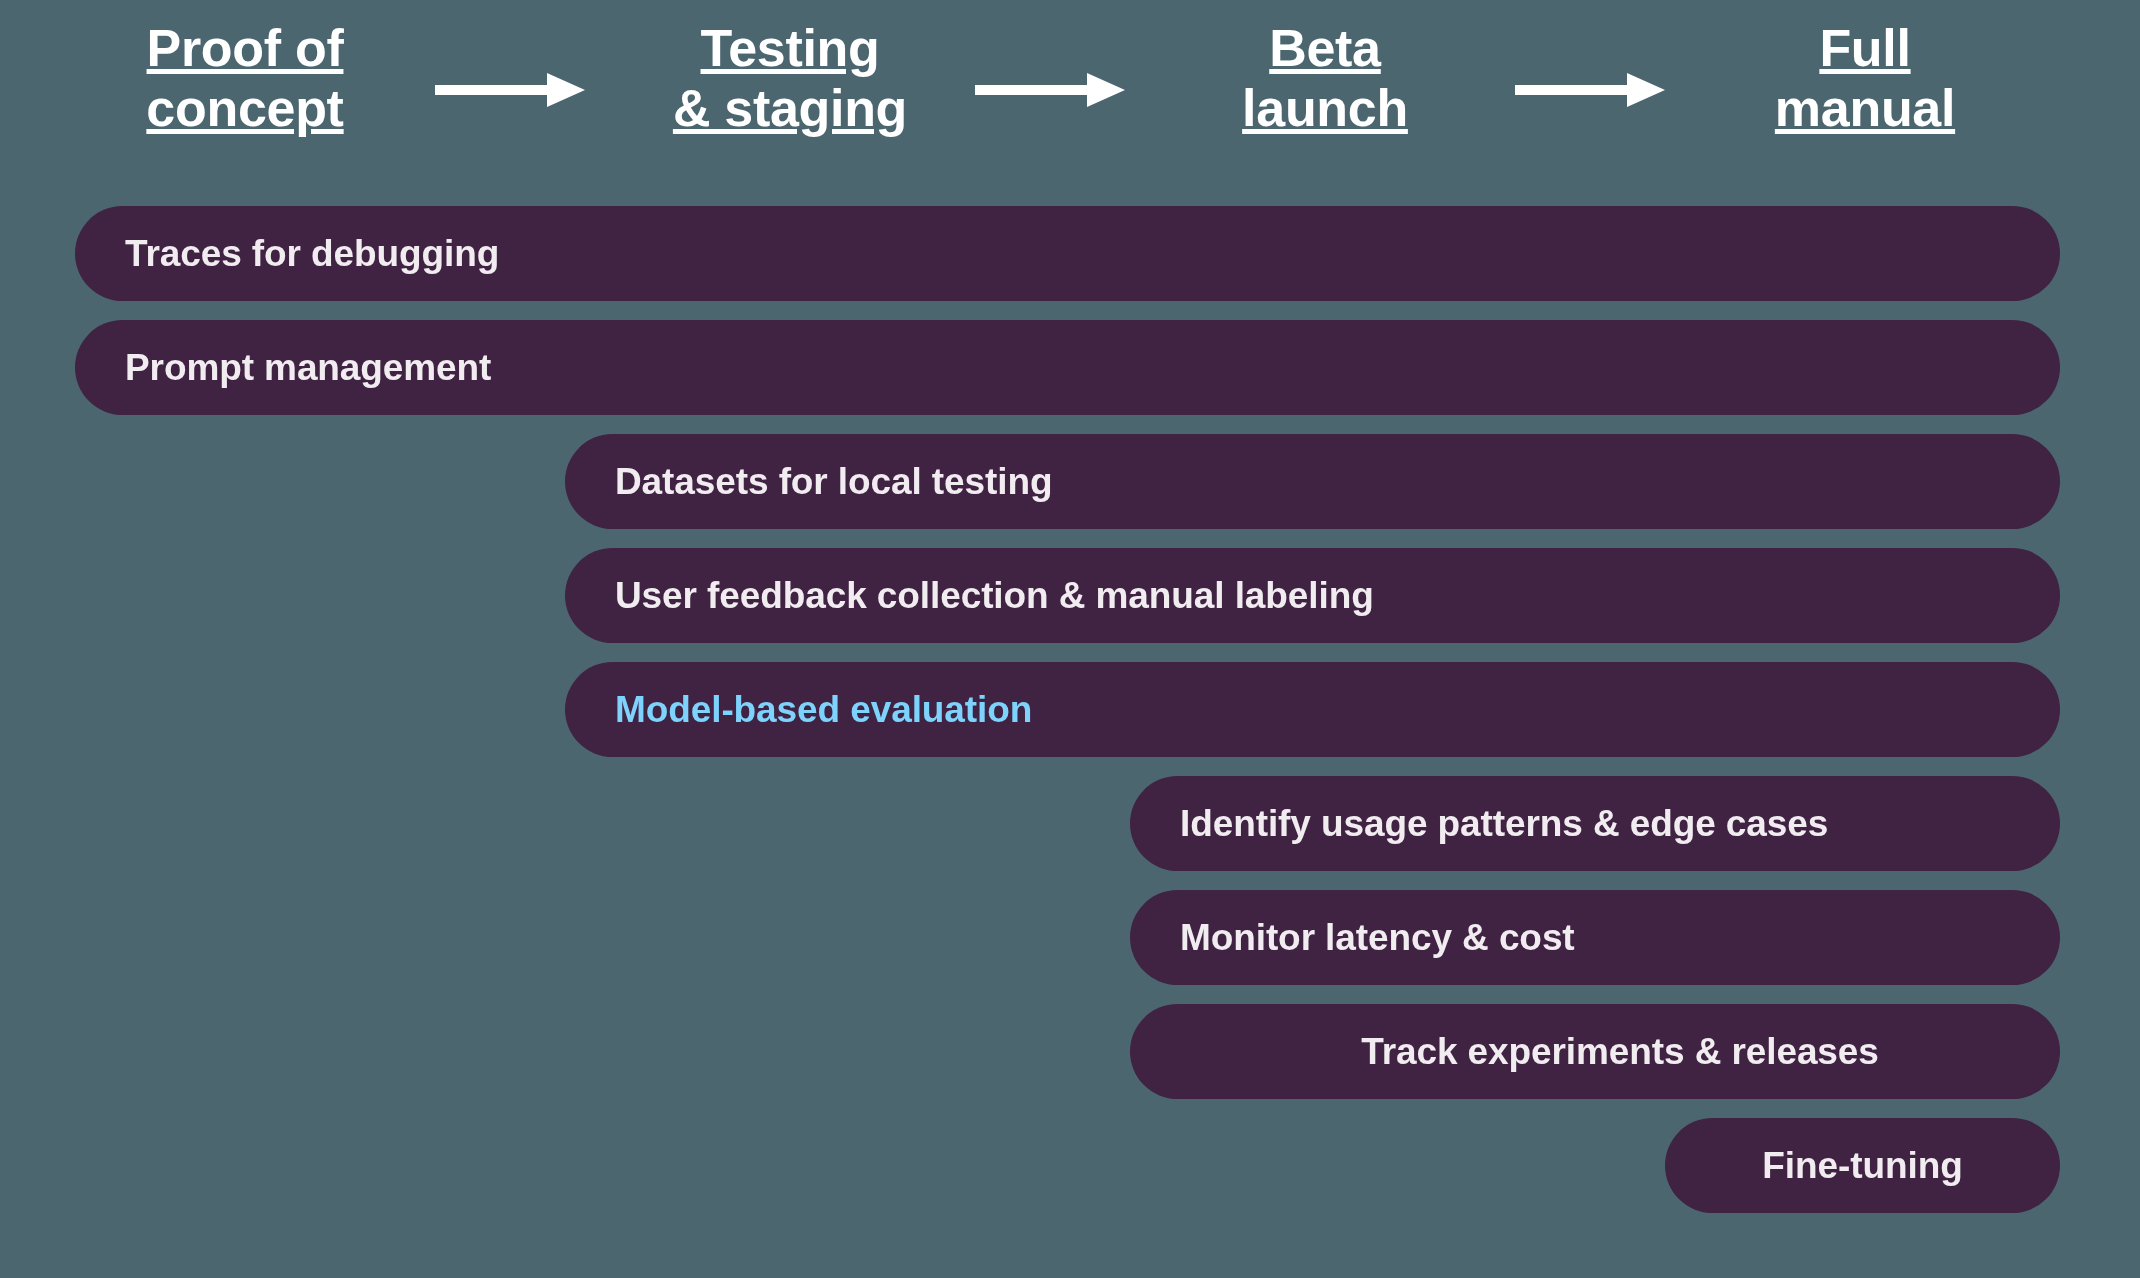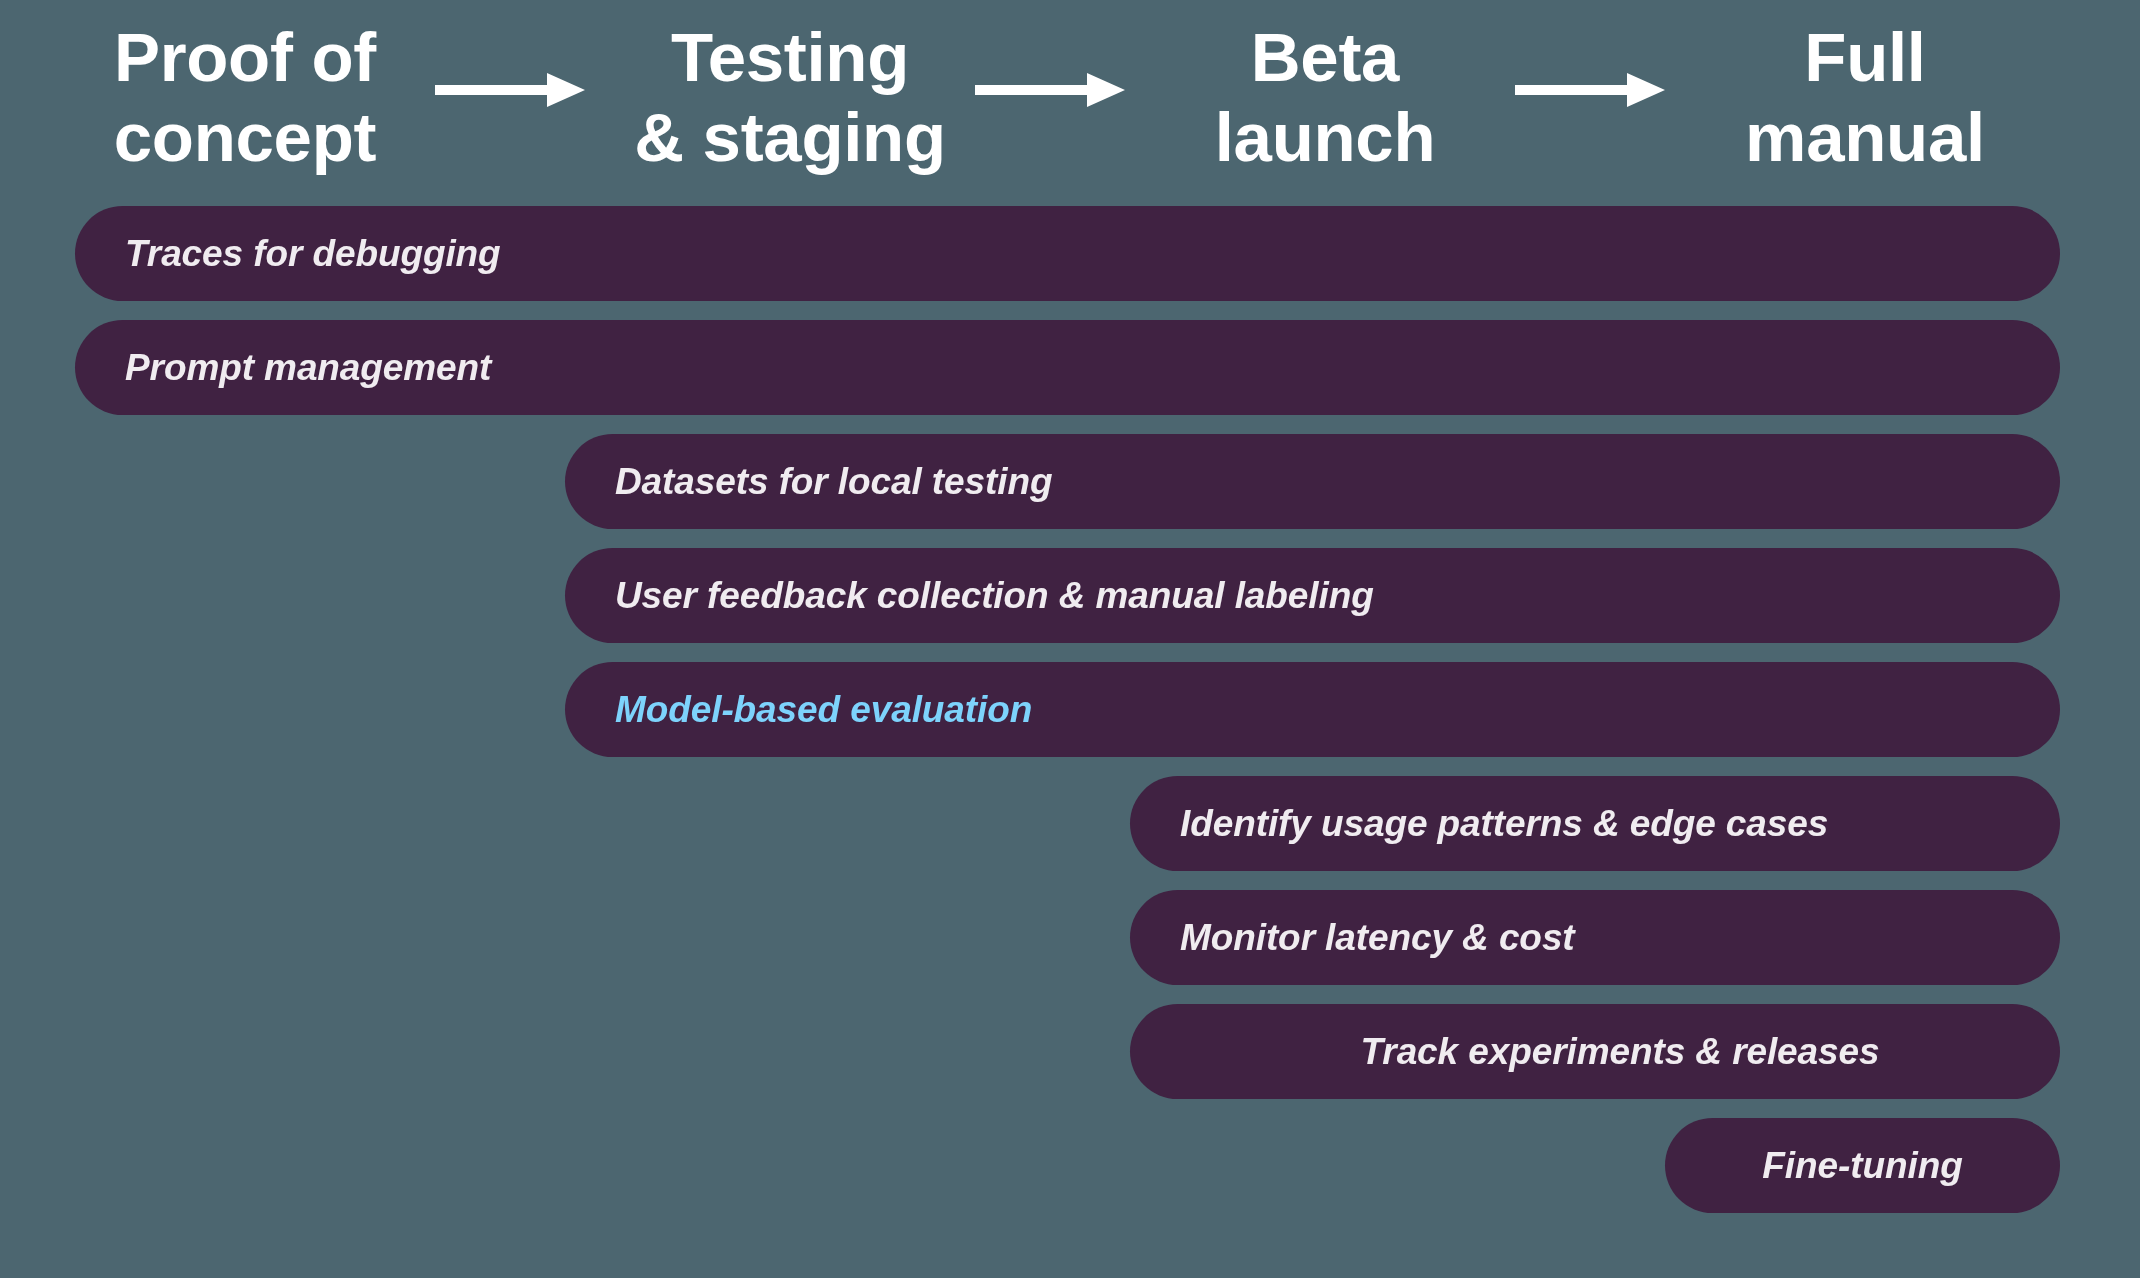--- a/index.html
+++ b/index.html
@@ -29,24 +29,25 @@
     width: 2140px;
     height: 180px;
   }
 
   .phase {
     position: absolute;
     top: 18px;
     width: 330px;
     text-align: center;
     color: #ffffff;
-    font-size: 69px;
+    font-size: 52px;
     font-weight: bold;
     line-height: 1.16;
     letter-spacing: -0.3px;
+    text-decoration: underline;
   }
 
   .phase-1 { left: 80px; }
   .phase-2 { left: 625px; }
   .phase-3 { left: 1160px; }
   .phase-4 { left: 1700px; }
 
   .phase-line { display: block; white-space: pre; }
 
   .arrow {
@@ -78,21 +79,20 @@
     align-items: center;
     box-sizing: border-box;
   }
 
   .bar-label {
     color: #f0ecf0;
     font-size: 37px;
     font-weight: bold;
     letter-spacing: -0.1px;
     white-space: nowrap;
-    font-style: italic;
   }
 
   
   .bar.align-left { justify-content: flex-start; padding-left: 50px; }
   
   .bar.align-center { justify-content: center; padding: 0 40px; }
 </style>
 </head>
 <body style="background: rgb(76, 102, 112);">
 

